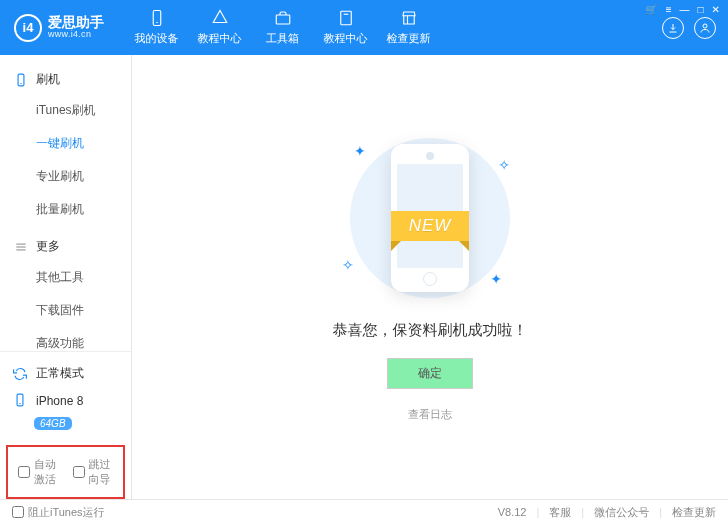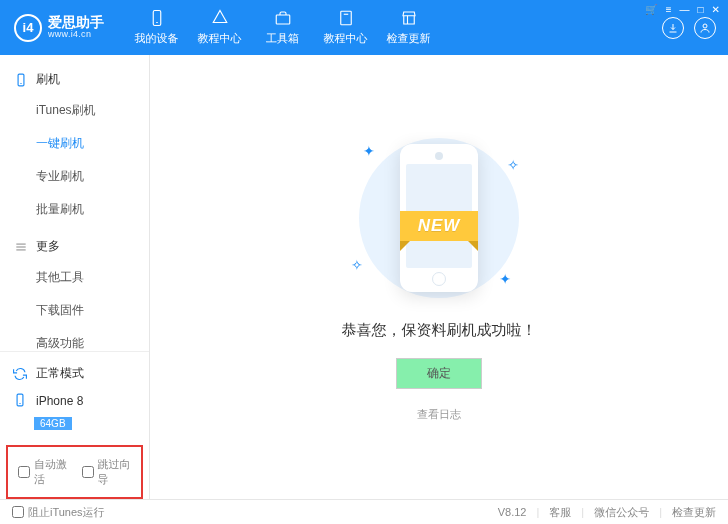--- a/index.html
+++ b/index.html
@@ -18,46 +18,46 @@
 .nav-icon { width: 18px; height: 18px; display: flex; align-items: center; justify-content: center; }
 .nav-icon svg { width: 18px; height: 18px; fill: none; stroke: #fff; stroke-width: 1.5; }
 
 .header-right { display: flex; align-items: center; gap: 10px; padding: 0 12px; height: 100%; }
 .win-controls { position: absolute; top: 4px; right: 8px; display: flex; gap: 8px; color: #fff; font-size: 10px; }
 .win-controls span { cursor: pointer; }
 .round-btn { width: 22px; height: 22px; border: 1.5px solid #fff; border-radius: 50%; display: flex; align-items: center; justify-content: center; cursor: pointer; }
 .round-btn svg { width: 12px; height: 12px; stroke: #fff; fill: none; stroke-width: 2; }
 
 .body-area { display: flex; height: 444px; }
-.sidebar { width: 150px; border-right: 1px solid #e6e6e6; display: flex; flex-direction: column; }
+.sidebar { width: 132px; border-right: 1px solid #e6e6e6; display: flex; flex-direction: column; }
 .side-scroll { flex: 1; padding: 10px 0 6px; overflow: hidden; }
 .group-title { display: flex; align-items: center; gap: 8px; padding: 6px 14px; font-size: 12px; color: #333; }
 .group-icon { color: #1e8cf6; display: flex; }
 .side-list { list-style: none; }
 .side-item { padding: 8px 14px 8px 36px; font-size: 12px; color: #555; cursor: pointer; }
 .side-item.active { color: #1e8cf6; }
 
 .side-bottom { padding: 8px 10px; border-top: 1px solid #eee; }
 .mode-line, .device-line { display: flex; align-items: flex-end; gap: 8px; padding: 5px 2px; font-size: 12px; color: #333; }
 .mode-icon { width: 16px; height: 16px; color: #1e8cf6; display: flex; align-items: center; justify-content: center; }
-.storage-badge { display: inline-block; background: #4aa8ff; color: #fff; border-radius: 0; padding: 1px 6px; font-size: 10px; margin-left: 24px; margin-top: 2px; }
+.storage-badge { display: inline-block; background: #4aa8ff; color: #fff; border-radius: 5px; padding: 1px 6px; font-size: 10px; margin-left: 24px; margin-top: 2px; font-style: italic; }
 
 .check-row { display: flex; gap: 14px; padding: 10px 10px 10px 10px; font-size: 11px; color: #888; border: 2px solid #e53935; margin: 6px 6px 0 6px; }
 .check-row label, .footer label { display: flex; align-items: center; gap: 4px; cursor: pointer; }
 .check-row input, .footer input { width: 12px; height: 12px; }
 
 .main { flex: 1; display: flex; flex-direction: column; align-items: center; justify-content: center; gap: 18px; }
 .illus { width: 200px; height: 170px; position: relative; display: flex; align-items: center; justify-content: center; }
 .circle { position: absolute; width: 160px; height: 160px; border-radius: 50%; background: #e8f3fe; }
 .sparkle { position: absolute; color: #1e8cf6; font-size: 14px; }
 .phone { position: relative; width: 78px; height: 148px; background: #fff; border-radius: 12px; box-shadow: 0 4px 18px rgba(0,0,0,.12); }
 .phone:before { content: ""; position: absolute; top: 8px; left: 50%; transform: translateX(-50%); width: 8px; height: 8px; border-radius: 50%; background: #dde7f0; }
 .phone:after { content: ""; position: absolute; bottom: 6px; left: 50%; transform: translateX(-50%); width: 12px; height: 12px; border-radius: 50%; border: 1.5px solid #dde7f0; }
 .phone-screen { position: absolute; top: 20px; left: 6px; right: 6px; bottom: 24px; background: #e9f2fb; border-radius: 2px; }
-.ribbon { position: absolute; background: #ffc93c; color: #fff; font-weight: bold; font-style: italic; padding: 5px 18px; font-size: 17px; letter-spacing: 1px; top: 78px; text-shadow: 0 1px 0 rgba(0,0,0,.1); }
+.ribbon { position: absolute; background: #ffc93c; color: #fff; font-weight: normal; font-style: italic; padding: 5px 18px; font-size: 17px; letter-spacing: 1px; top: 78px; text-shadow: 0 1px 0 rgba(0,0,0,.1); }
 .ribbon:before, .ribbon:after { content: ""; position: absolute; top: 100%; border: 5px solid transparent; }
 .ribbon:before { left: 0; border-top-color: #d9a51e; border-left-color: #d9a51e; }
 .ribbon:after { right: 0; border-top-color: #d9a51e; border-right-color: #d9a51e; }
 
 .message { font-size: 15px; color: #333; text-align: center; }
 .ok-btn { border: 1px solid #ccc; background: #86efac; padding: 6px 30px; font-size: 12px; color: #555; cursor: pointer; }
 .log-link { font-size: 11px; color: #999; cursor: pointer; }
 
 .footer { height: 25px; border-top: 1px solid #e6e6e6; display: flex; align-items: center; padding: 0 12px; font-size: 11px; color: #888; }
 .footer .spacer { flex: 1; }

